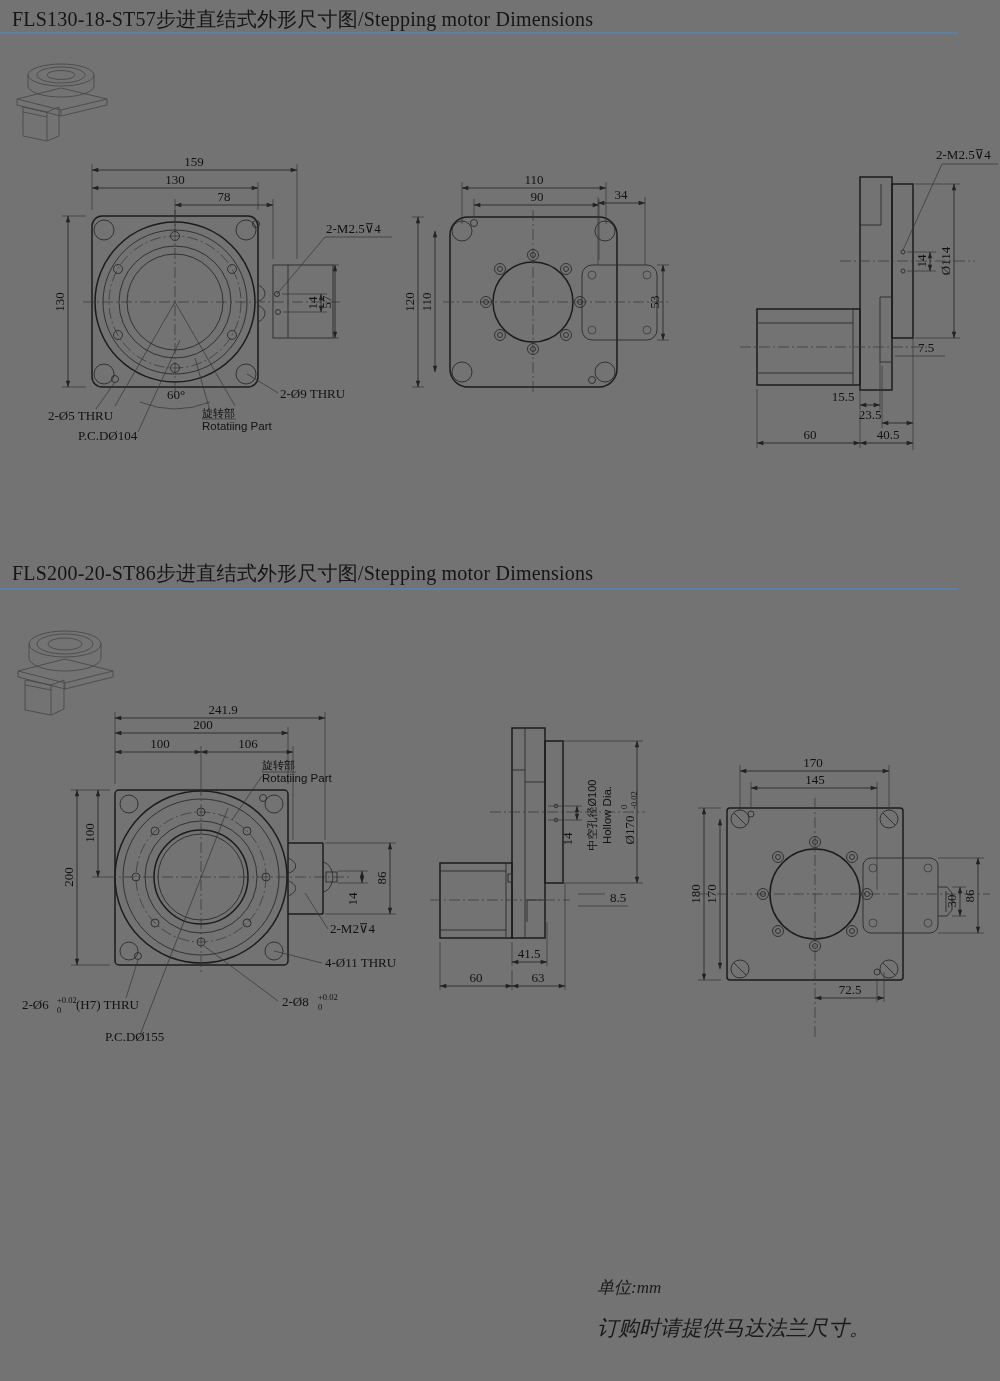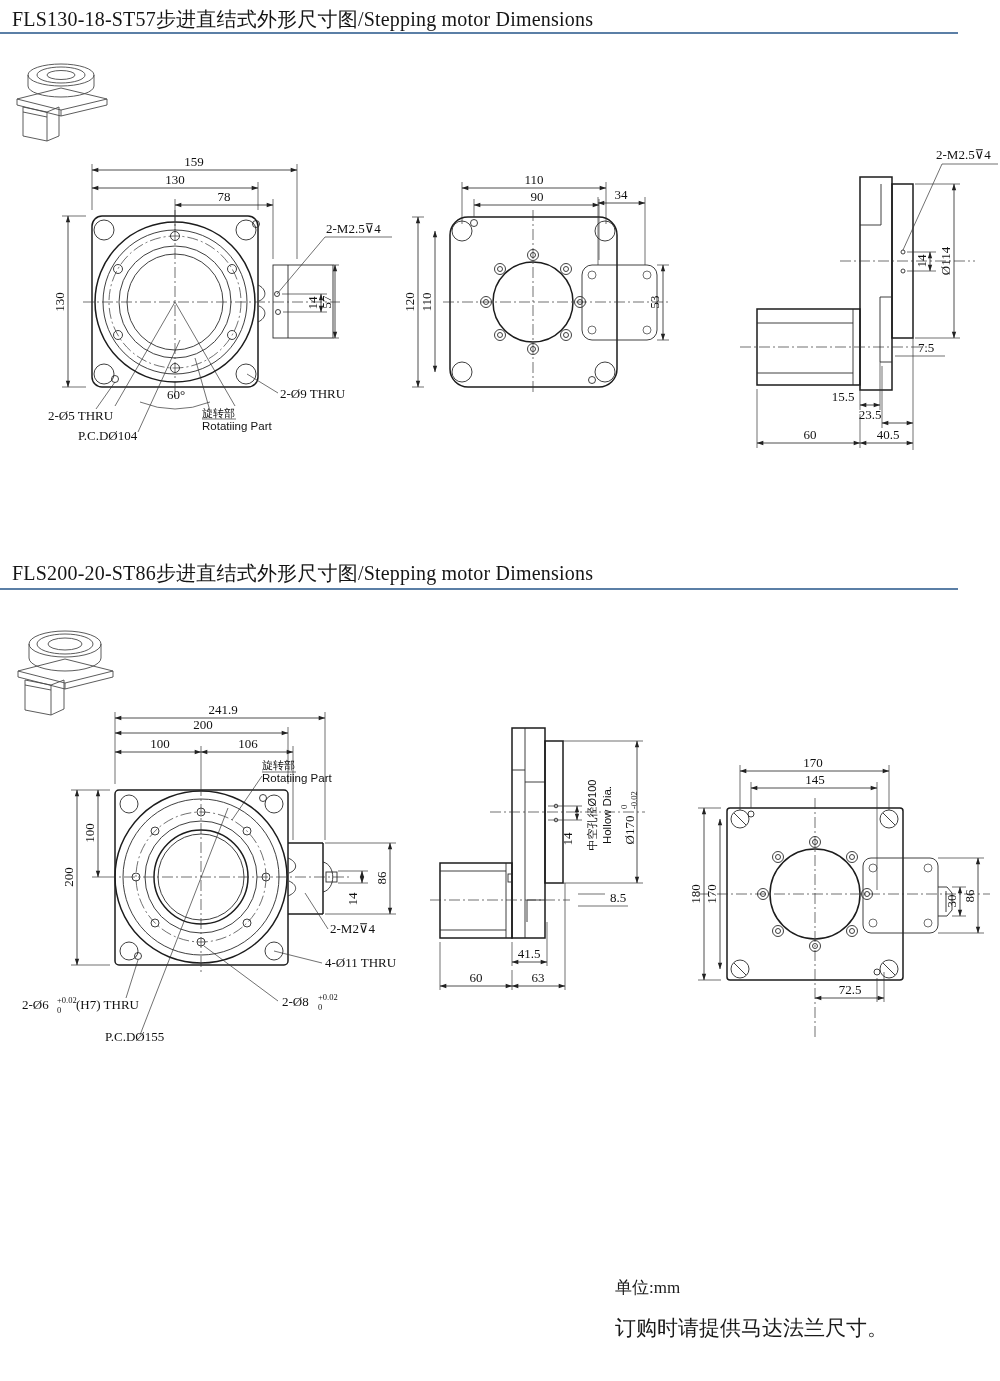--- a/index.html
+++ b/index.html
@@ -1,33 +1,33 @@
 <!DOCTYPE html>
 <html><head>
 <meta charset="utf-8">
 <style>
   html,body{margin:0;padding:0;}
   body{background:#e8e8e8;}
-  .page{position:relative;width:1000px;height:1381px;background:#ffffff;overflow:hidden;
+  .page{position:relative;width:1000px;height:1381px;background:#737373;overflow:hidden;
         font-family:"Liberation Serif","DejaVu Sans",serif;color:#1a1a1a;text-align:center;}
   .sec-title{position:absolute;left:12px;font-size:20px;letter-spacing:.2px;color:#151515;white-space:nowrap;}
   .rule{position:absolute;left:0;width:958px;height:2px;background:#5b7fa6;}
   .view{position:absolute;}
   svg{overflow:visible;}
   .th{stroke:#1c1c1c;stroke-width:1.5;fill:none;}
   .ln{stroke:#2a2a2a;stroke-width:0.9;fill:none;}
   .xl{stroke:#333;stroke-width:0.7;fill:none;}
   .cl{stroke:#333;stroke-width:0.7;fill:none;stroke-dasharray:11 3 2 3;}
   .dim{stroke:#222;stroke-width:0.8;fill:none;}
   text.dt{font:13px "Liberation Serif","DejaVu Sans",serif;fill:#111;}
   text.cn{font:11px "Liberation Sans","DejaVu Sans",sans-serif;fill:#111;}
   text.en{font:11.5px "Liberation Sans","DejaVu Sans",sans-serif;fill:#111;}
   text.sm{font:8.5px "Liberation Serif","DejaVu Sans",serif;fill:#111;}
   .thumb path,.thumb ellipse,.thumb line{stroke:#4a4a4a;stroke-width:0.9;fill:none;}
-  .foot{position:absolute;left:615px;white-space:nowrap;}
+  .foot{position:absolute;left:597px;white-space:nowrap;font-style:italic;}
   .foot-unit{font-size:17px;}
   .foot-cn{font-size:21px;}
   .foot-en{font-size:18px;}
 </style>
 </head>
 <body>
 
 <div class="page">
 
   <svg width="0" height="0" style="position:absolute" aria-hidden="true">

